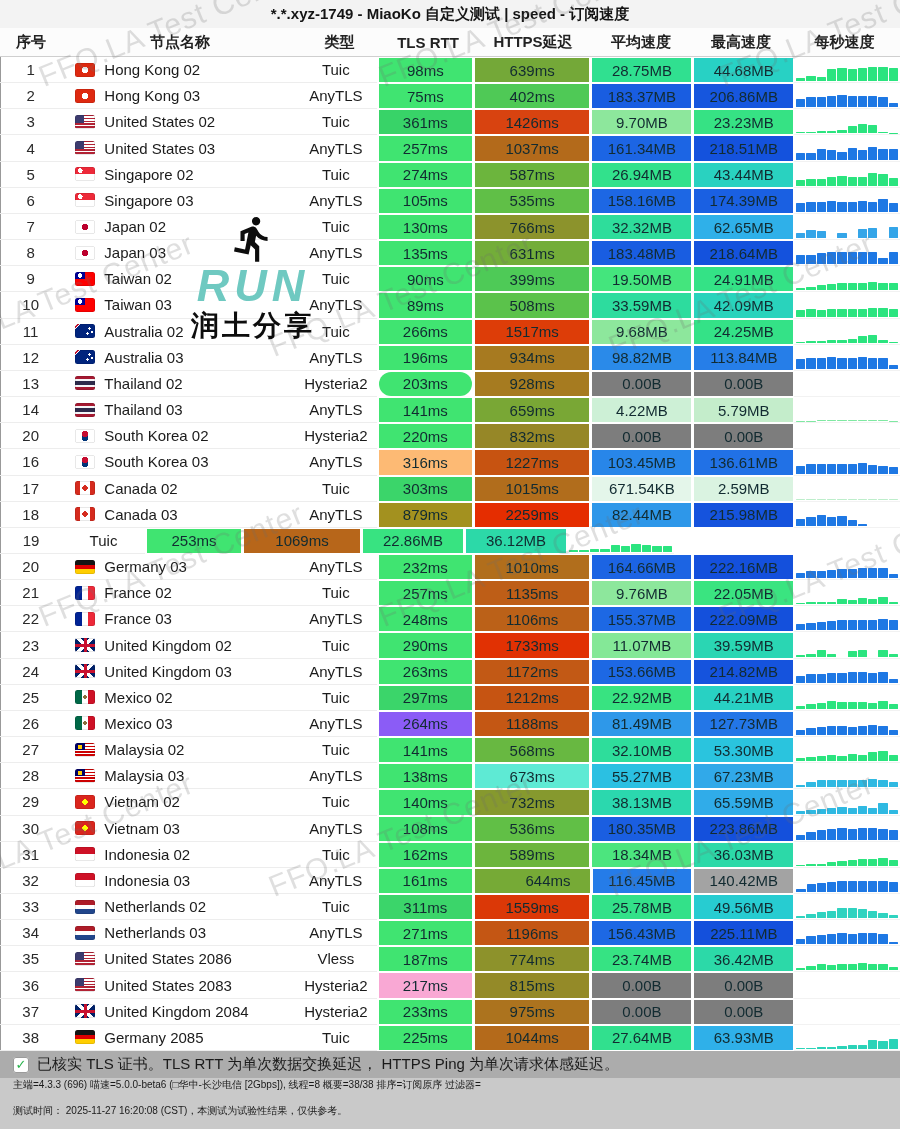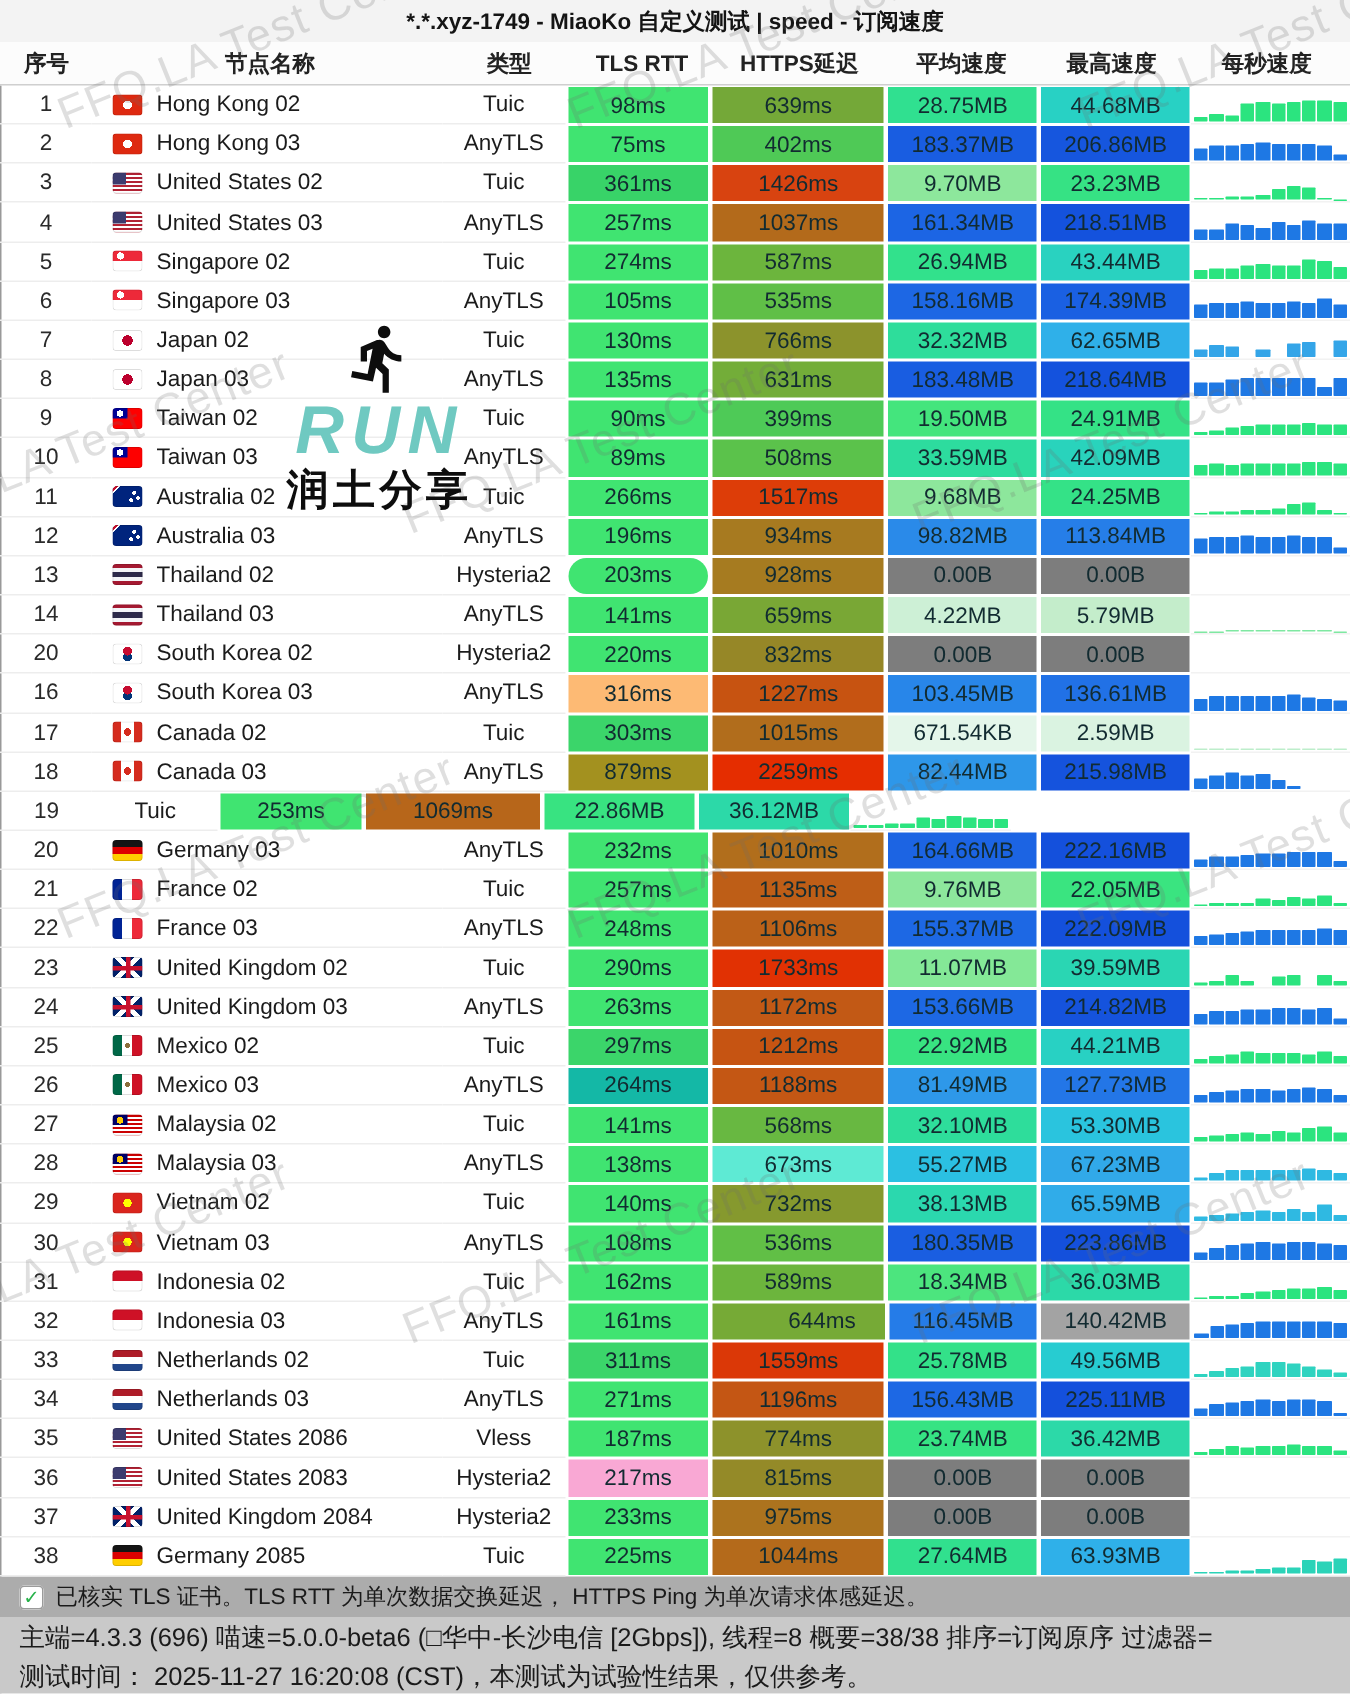--- a/index.html
+++ b/index.html
@@ -59,22 +59,22 @@
            linear-gradient(90deg,#006847 0 33%,#fff 33% 66%,#ce1126 66%);}
   .flag-my{background:radial-gradient(circle at 25% 28%,#ffcc00 0 2.2px,rgba(255,255,255,0) 2.2px),
            linear-gradient(#010066 0 0) 0 0/10px 7px no-repeat,
            repeating-linear-gradient(#cc0001 0 1.4px,#fff 1.4px 2.8px);}
   .flag-vn{background:radial-gradient(circle at 50% 50%,#ff0 0 2.8px,rgba(255,255,255,0) 2.8px),#da251d;}
   .flag-id{background:linear-gradient(#ce1126 0 50%,#fff 50%);}
   .flag-nl{background:linear-gradient(#ae1c28 0 33%,#fff 33% 66%,#21468b 66%);}
   
   .f1{height:27px;background:#acacac;display:flex;align-items:center;gap:8px;
       padding-left:13px;font-size:15px;color:#1a1a1a;}
-  .f2,.f3{height:26px;background:#c9c9c9;display:flex;align-items:center;
-      padding-left:13px;font-size:17px;color:#1a1a1a;}
+  .f2,.f3{height:26px;background:#c9c9c9;display:flex;align-items:flex-start;
+      padding-left:13px;font-size:10px;color:#1a1a1a;}
   .check{width:16px;height:16px;border-radius:3px;background:#fff;flex:none;
          display:flex;align-items:center;justify-content:center;
          color:#27b24a;font-size:13px;font-weight:700;box-shadow:inset 0 0 0 1px #9b9b9b;}
   
   .wm-layer{position:absolute;inset:0;pointer-events:none;z-index:6;}
   .wm{position:absolute;font-size:30px;color:rgba(110,110,110,.22);white-space:nowrap;
       transform:rotate(-22deg);font-weight:400;letter-spacing:1px;}
   .run-logo{position:absolute;left:178px;top:214px;width:150px;text-align:center;
             z-index:7;pointer-events:none;line-height:1;}
   .run-word{font-size:45px;font-weight:700;font-style:italic;color:#6fc9c1;
@@ -676,21 +676,21 @@
           <div class="bar" style="height: 20%; background: rgb(43, 228, 127);"></div>
         </div>
     </div>
       <div class="row">
       <div class="plain c-num">26</div>
       <div class="plain c-name">
         <span class="flag flag-mx"></span>
         <span>Mexico 03</span>
       </div>
       <div class="plain c-type">AnyTLS</div>
-      <div class="cell c-rtt" style="background: #14b8a6;">264ms</div>
+      <div class="cell c-rtt" style="background: #8b5cf6;">264ms</div>
       <div class="cell c-https" style="background: rgb(196, 87, 20);">1188ms</div>
       <div class="cell c-avg" style="background: rgb(46, 152, 233);">81.49MB</div>
       <div class="cell c-max" style="background: rgb(35, 118, 231);">127.73MB</div>
       <div class="sparkcell c-spark">
           <div class="bar" style="height: 20%; background: rgb(30, 120, 228);"></div>
           <div class="bar" style="height: 30%; background: rgb(30, 120, 228);"></div>
           <div class="bar" style="height: 34%; background: rgb(30, 120, 228);"></div>
           <div class="bar" style="height: 40%; background: rgb(30, 120, 228);"></div>
           <div class="bar" style="height: 38%; background: rgb(30, 120, 228);"></div>
           <div class="bar" style="height: 36%; background: rgb(30, 120, 228);"></div>

